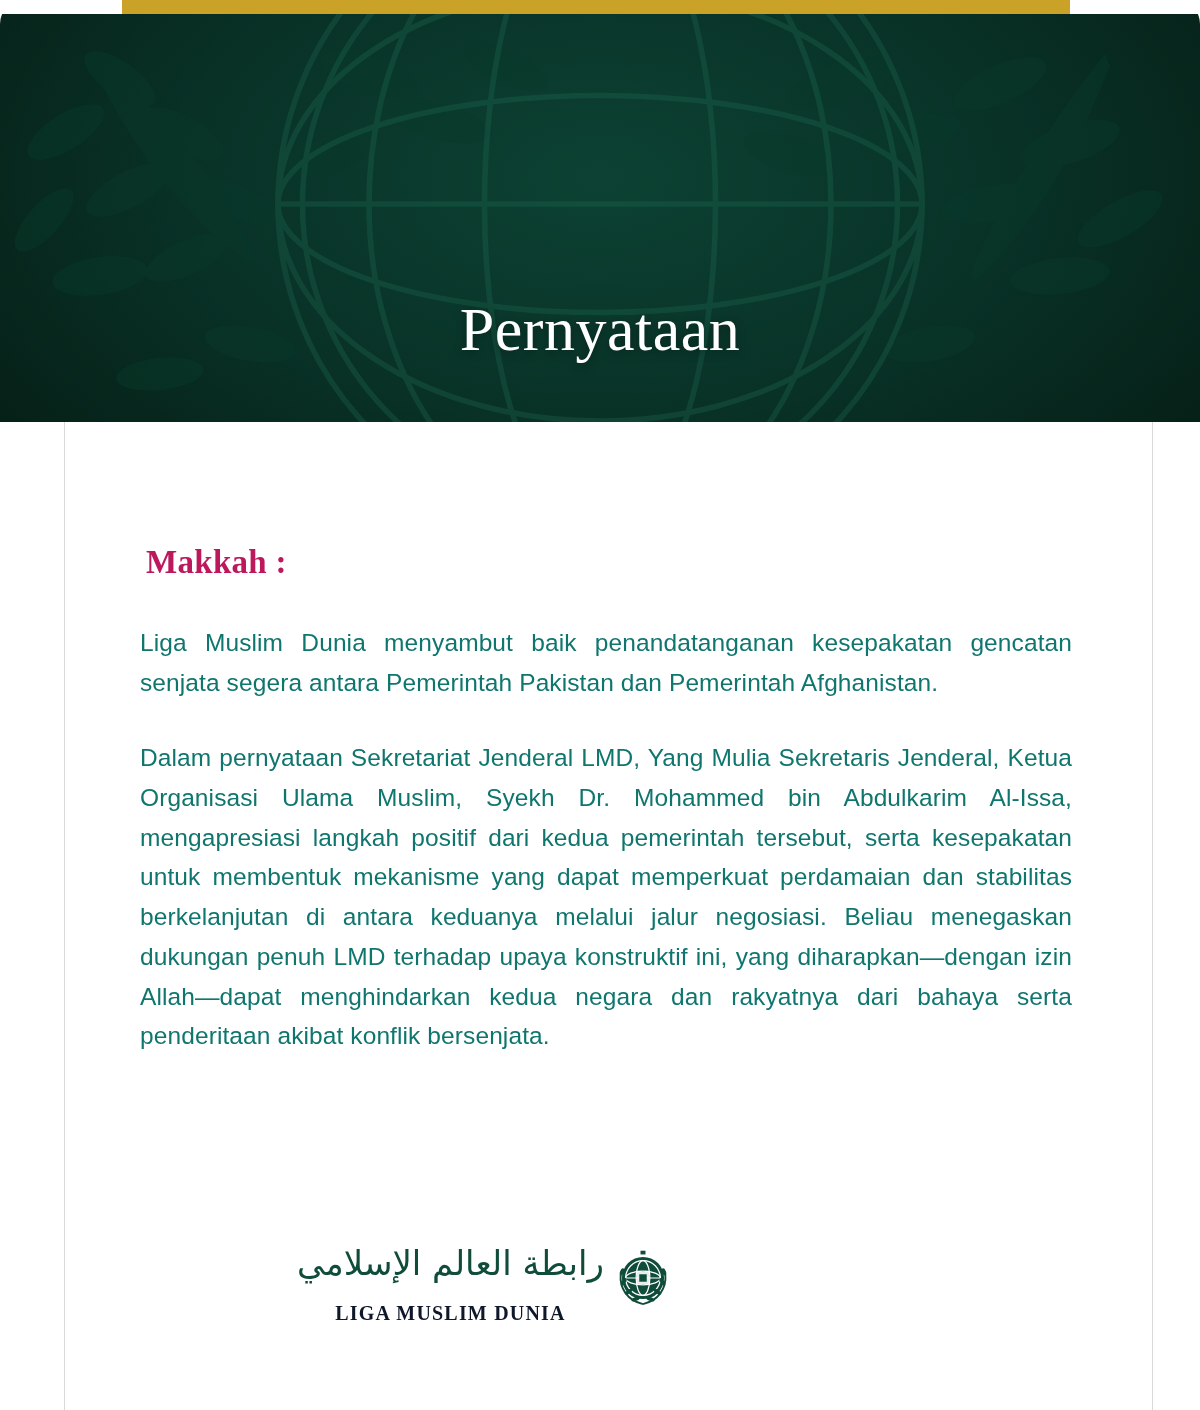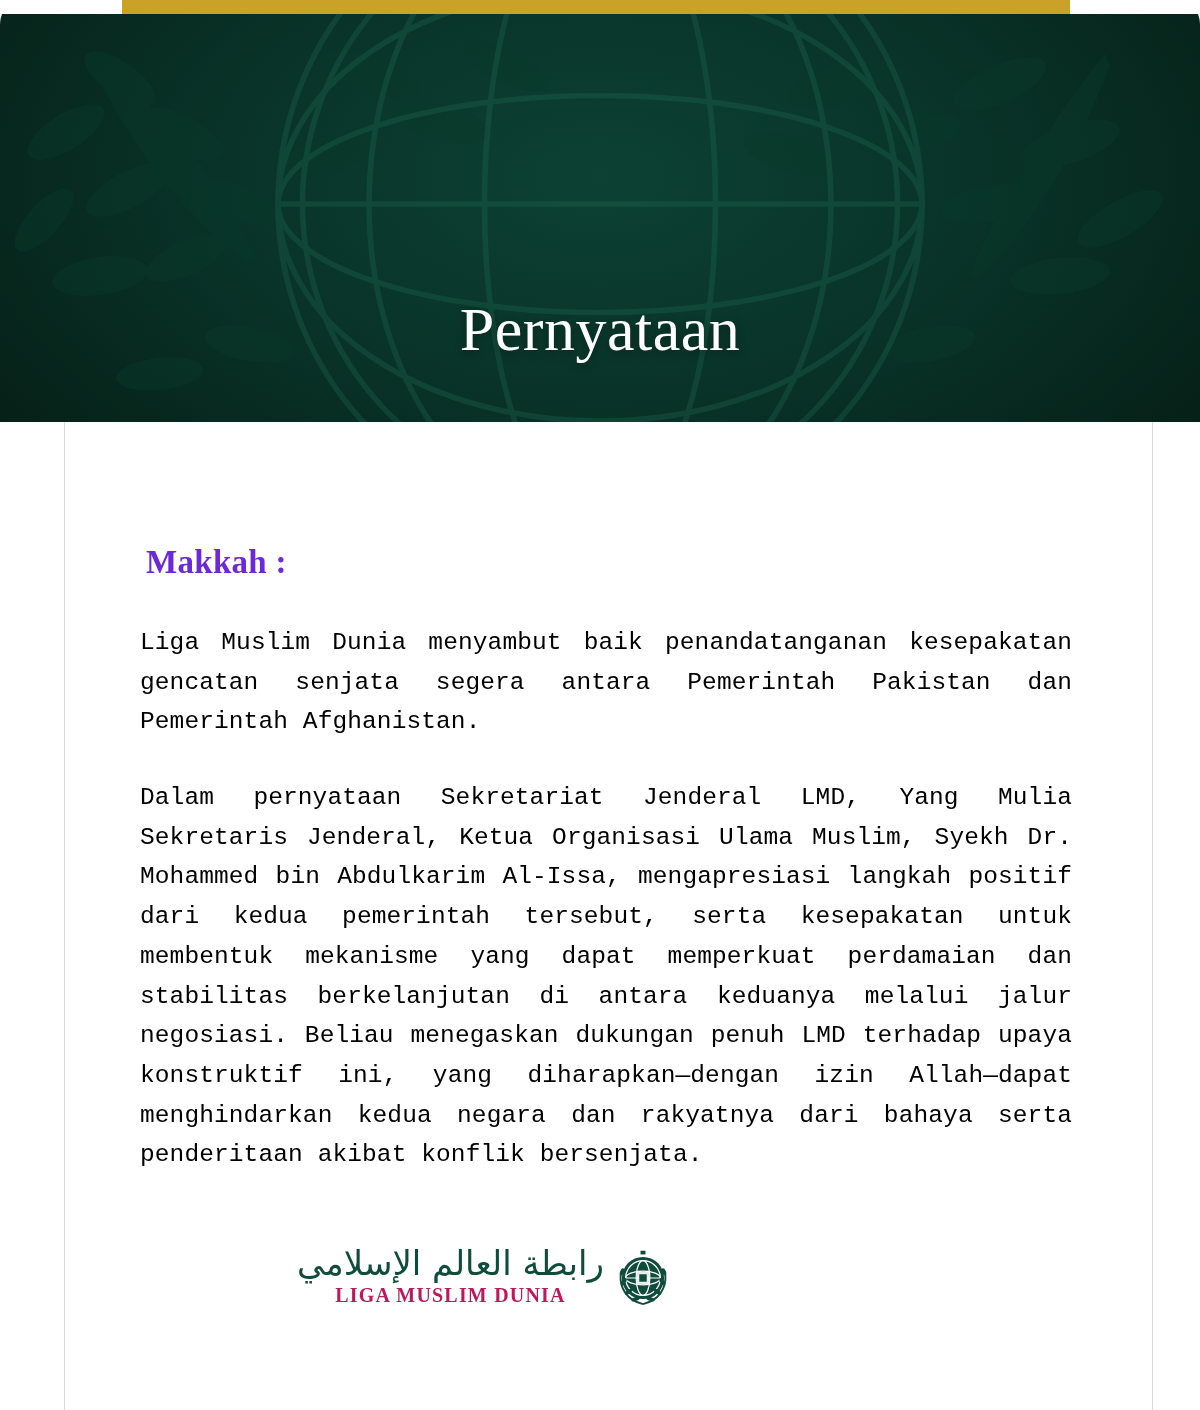--- a/index.html
+++ b/index.html
@@ -106,31 +106,31 @@
     position: absolute;
     top: 122px;
     left: 140px;
     width: 932px;
   }
 
   .city-label {
     font-family: "Liberation Serif", serif;
     font-size: 33px;
     font-weight: 700;
-    color: #6d28d9;
+    color: #be185d;
     letter-spacing: 0.3px;
     margin-left: 6px;
     margin-bottom: 42px;
   }
 
   .para {
-    font-family: Liberation Mono, monospace;
+    font-family: Liberation Sans, sans-serif;
     font-size: 24.5px;
     line-height: 1.62;
-    color: #000000;
+    color: #0f766e;
     text-align: justify;
     text-justify: inter-word;
     margin-bottom: 36px;
     letter-spacing: 0.1px;
   }
   .para:last-child { margin-bottom: 16px; }
 
   
   .footer-logo {
     position: absolute;
@@ -157,22 +157,22 @@
     line-height: 1.1;
     letter-spacing: 0;
     direction: rtl;
   }
 
   .logo-latin {
     font-family: "Liberation Serif", serif;
     font-size: 20px;
     font-weight: 700;
     letter-spacing: 1.2px;
-    color: #be185d;
-    margin-top: 2px;
+    color: #0f172a;
+    margin-top: 20px;
   }
 
   .logo-emblem {
     width: 62px;
     height: 62px;
     margin-top: 2px;
   }
 </style>
 </head>
 <body>

